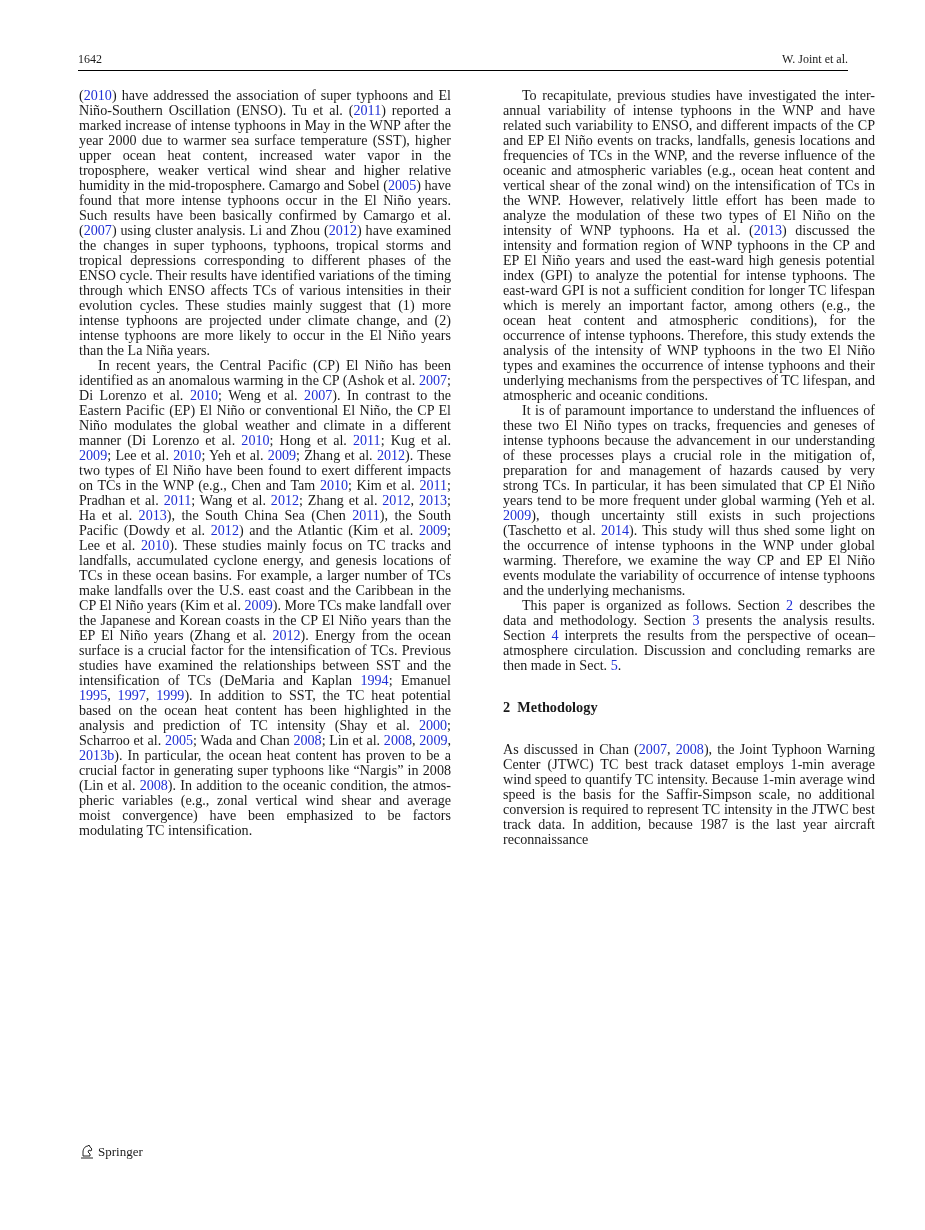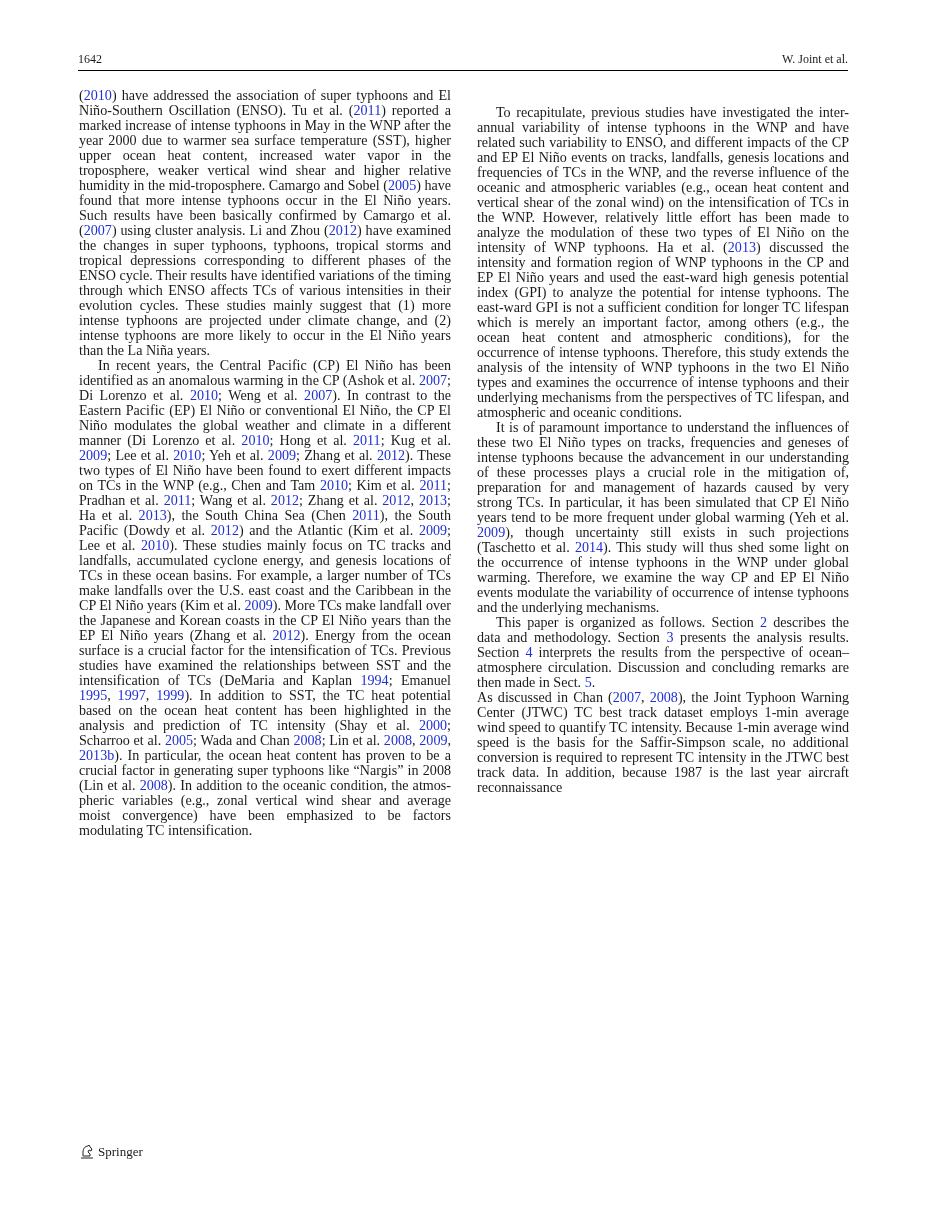--- a/index.html
+++ b/index.html
@@ -14,21 +14,21 @@
   }
   .header .pagenum { position: absolute; left: 0; top: 2px; }
   .header .authors { position: absolute; right: 0; top: 2px; }
   .col {
     position: absolute; top: 88px; width: 372px;
     font-size: 14.1px; line-height: 15px; text-align: justify;
     hyphens: manual;
     font-family: Liberation Serif, serif;
   }
   .col.left { left: 79px; }
-  .col.right { left: 477px; margin-top: 17px; }
+  .col.right { left: 503px; }
   .col p { margin: 0; text-indent: 19px; }
   .col p.noindent { text-indent: 0; }
   .cite { color: #1f2fd6; }
   .section-heading {
     font-weight: bold; font-size: 14.3px; margin: 27px 0 27px 0;
   }
   .footer {
     position: absolute; left: 80px; top: 1144px;
     font-size: 13px; display: flex; align-items: flex-end; gap: 4px;
   }
@@ -44,20 +44,23 @@
 
 <div class="col left">
   <p class="noindent">(<span class="cite">2010</span>) have addressed the association of super typhoons and El Niño-Southern Oscillation (ENSO). Tu et al. (<span class="cite">2011</span>) reported a marked increase of intense typhoons in May in the WNP after the year 2000 due to warmer sea sur­face temperature (SST), higher upper ocean heat content, increased water vapor in the troposphere, weaker vertical wind shear and higher relative humidity in the mid-tropo­sphere. Camargo and Sobel (<span class="cite">2005</span>) have found that more intense typhoons occur in the El Niño years. Such results have been basically confirmed by Camargo et al. (<span class="cite">2007</span>) using cluster analysis. Li and Zhou (<span class="cite">2012</span>) have examined the changes in super typhoons, typhoons, tropical storms and tropical depressions corresponding to different phases of the ENSO cycle. Their results have identified variations of the timing through which ENSO affects TCs of various intensities in their evolution cycles. These studies mainly suggest that (1) more intense typhoons are projected under climate change, and (2) intense typhoons are more likely to occur in the El Niño years than the La Niña years.</p>
   <p>In recent years, the Central Pacific (CP) El Niño has been identified as an anomalous warming in the CP (Ashok et al. <span class="cite">2007</span>; Di Lorenzo et al. <span class="cite">2010</span>; Weng et al. <span class="cite">2007</span>). In con­trast to the Eastern Pacific (EP) El Niño or conventional El Niño, the CP El Niño modulates the global weather and cli­mate in a different manner (Di Lorenzo et al. <span class="cite">2010</span>; Hong et al. <span class="cite">2011</span>; Kug et al. <span class="cite">2009</span>; Lee et al. <span class="cite">2010</span>; Yeh et al. <span class="cite">2009</span>; Zhang et al. <span class="cite">2012</span>). These two types of El Niño have been found to exert different impacts on TCs in the WNP (e.g., Chen and Tam <span class="cite">2010</span>; Kim et al. <span class="cite">2011</span>; Pradhan et al. <span class="cite">2011</span>; Wang et al. <span class="cite">2012</span>; Zhang et al. <span class="cite">2012</span>, <span class="cite">2013</span>; Ha et al. <span class="cite">2013</span>), the South China Sea (Chen <span class="cite">2011</span>), the South Pacific (Dowdy et al. <span class="cite">2012</span>) and the Atlantic (Kim et al. <span class="cite">2009</span>; Lee et al. <span class="cite">2010</span>). These studies mainly focus on TC tracks and land­falls, accumulated cyclone energy, and genesis locations of TCs in these ocean basins. For example, a larger number of TCs make landfalls over the U.S. east coast and the Carib­bean in the CP El Niño years (Kim et al. <span class="cite">2009</span>). More TCs make landfall over the Japanese and Korean coasts in the CP El Niño years than the EP El Niño years (Zhang et al. <span class="cite">2012</span>). Energy from the ocean surface is a crucial factor for the intensification of TCs. Previous studies have examined the relationships between SST and the intensification of TCs (DeMaria and Kaplan <span class="cite">1994</span>; Emanuel <span class="cite">1995</span>, <span class="cite">1997</span>, <span class="cite">1999</span>). In addition to SST, the TC heat potential based on the ocean heat content has been highlighted in the analysis and predic­tion of TC intensity (Shay et al. <span class="cite">2000</span>; Scharroo et al. <span class="cite">2005</span>; Wada and Chan <span class="cite">2008</span>; Lin et al. <span class="cite">2008</span>, <span class="cite">2009</span>, <span class="cite">2013b</span>). In par­ticular, the ocean heat content has proven to be a crucial fac­tor in generating super typhoons like “Nargis” in 2008 (Lin et al. <span class="cite">2008</span>). In addition to the oceanic condition, the atmos­pheric variables (e.g., zonal vertical wind shear and aver­age moist convergence) have been emphasized to be factors modulating TC intensification.</p>
 </div>
 
 <div class="col right">
   <p>To recapitulate, previous studies have investigated the inter-annual variability of intense typhoons in the WNP and have related such variability to ENSO, and different impacts of the CP and EP El Niño events on tracks, land­falls, genesis locations and frequencies of TCs in the WNP, and the reverse influence of the oceanic and atmospheric variables (e.g., ocean heat content and vertical shear of the zonal wind) on the intensification of TCs in the WNP. How­ever, relatively little effort has been made to analyze the modulation of these two types of El Niño on the intensity of WNP typhoons. Ha et al. (<span class="cite">2013</span>) discussed the intensity and formation region of WNP typhoons in the CP and EP El Niño years and used the east-ward high genesis potential index (GPI) to analyze the potential for intense typhoons. The east-ward GPI is not a sufficient condition for longer TC lifespan which is merely an important factor, among others (e.g., the ocean heat content and atmospheric condi­tions), for the occurrence of intense typhoons. Therefore, this study extends the analysis of the intensity of WNP typhoons in the two El Niño types and examines the occur­rence of intense typhoons and their underlying mechanisms from the perspectives of TC lifespan, and atmospheric and oceanic conditions.</p>
   <p>It is of paramount importance to understand the influ­ences of these two El Niño types on tracks, frequencies and geneses of intense typhoons because the advancement in our understanding of these processes plays a crucial role in the mitigation of, preparation for and management of haz­ards caused by very strong TCs. In particular, it has been simulated that CP El Niño years tend to be more frequent under global warming (Yeh et al. <span class="cite">2009</span>), though uncertainty still exists in such projections (Taschetto et al. <span class="cite">2014</span>). This study will thus shed some light on the occurrence of intense typhoons in the WNP under global warming. Therefore, we examine the way CP and EP El Niño events modulate the variability of occurrence of intense typhoons and the underlying mechanisms.</p>
   <p>This paper is organized as follows. Section <span class="cite">2</span> describes the data and methodology. Section <span class="cite">3</span> presents the analysis results. Section <span class="cite">4</span> interprets the results from the perspective of ocean–atmosphere circulation. Discussion and conclud­ing remarks are then made in Sect. <span class="cite">5</span>.</p>
+  <div class="section-heading">
+    <span>2</span>&nbsp;&nbsp;<span>Methodology</span>
+  </div>
   <p class="noindent">As discussed in Chan (<span class="cite">2007</span>, <span class="cite">2008</span>), the Joint Typhoon Warning Center (JTWC) TC best track dataset employs 1-min average wind speed to quantify TC intensity. Because 1-min average wind speed is the basis for the Saf­fir-Simpson scale, no additional conversion is required to represent TC intensity in the JTWC best track data. In addi­tion, because 1987 is the last year aircraft reconnaissance</p>
 </div>
 
 <div class="footer">
   <svg class="springer-logo" viewBox="0 0 14 16">
     <path d="M3 12 L3 8 C3 5 5 2 8 2 L9 1 L10 3 C12 4 12 6 11 7 L9 6 L8 8 L10 10 L10 12 Z" fill="none" stroke="#222" stroke-width="1"></path>
     <line x1="1" y1="14" x2="13" y2="14" stroke="#222" stroke-width="1"></line>
   </svg>
   <span>Springer</span>
 </div>

